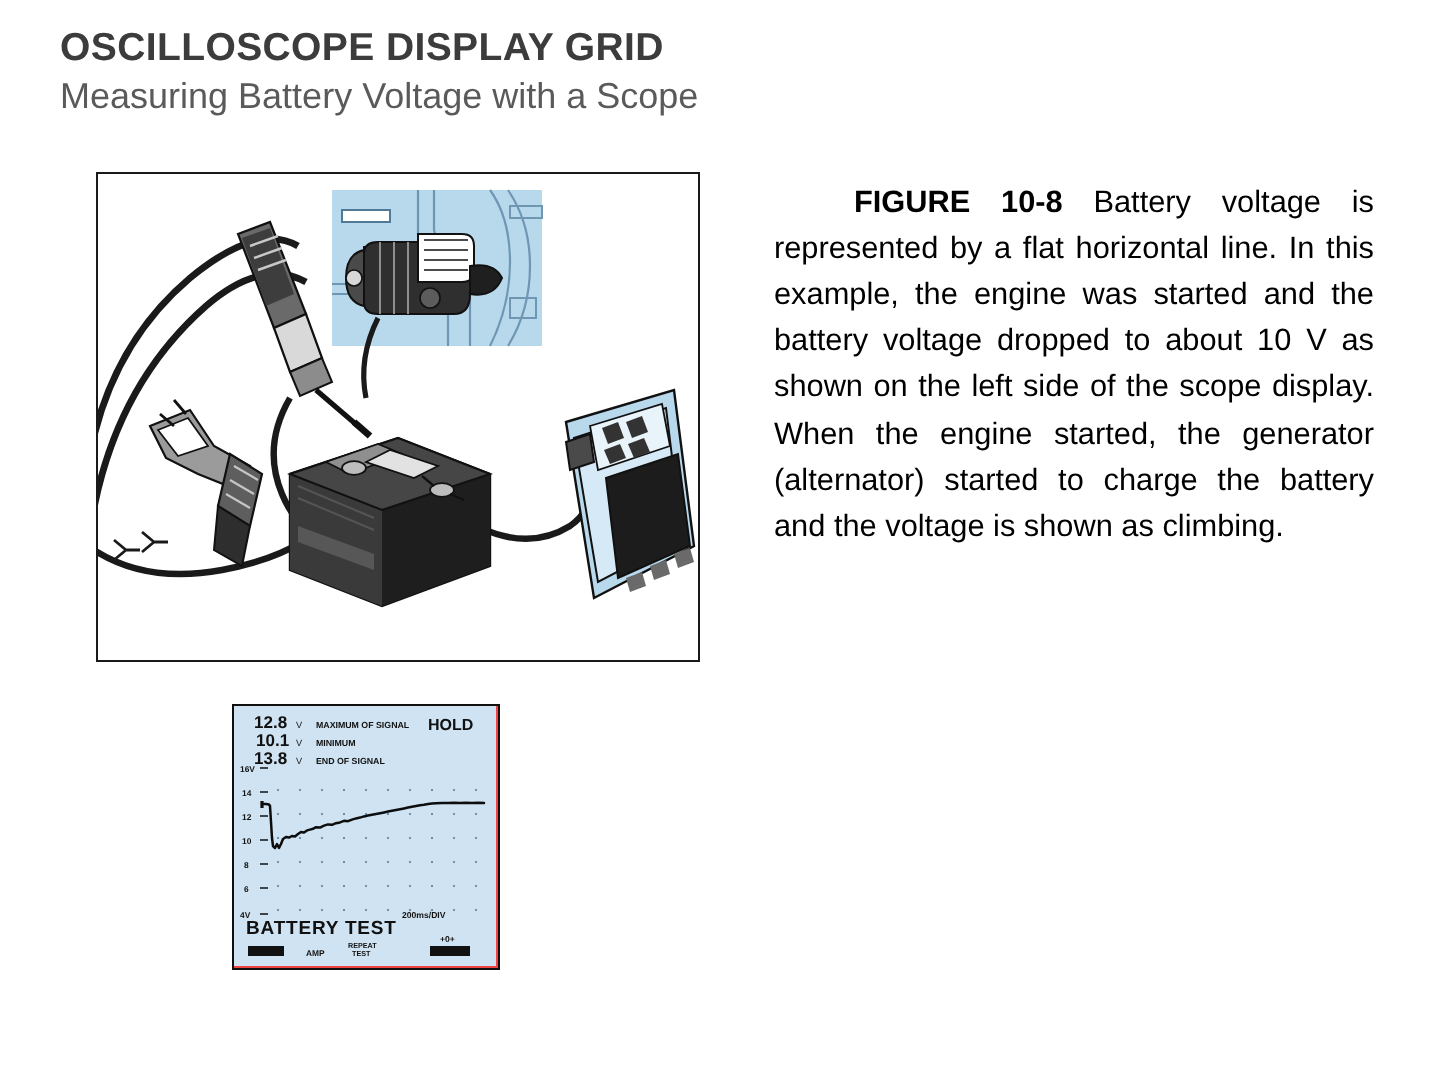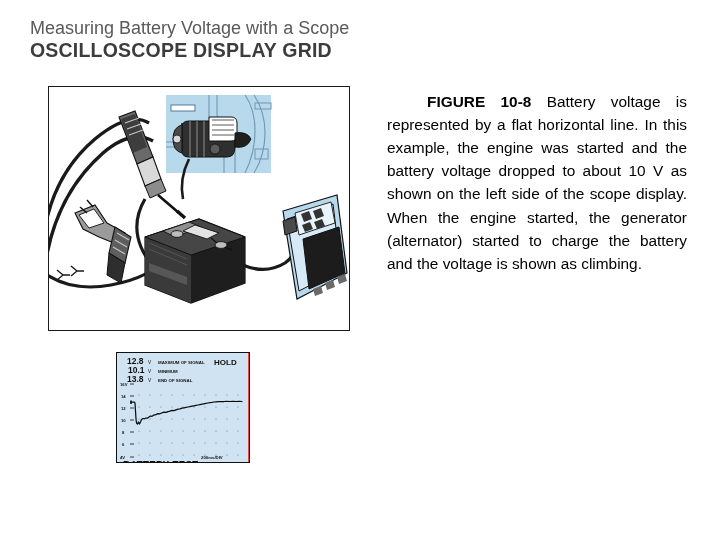--- a/index.html
+++ b/index.html
@@ -55,21 +55,21 @@
     overflow: hidden;
   }
   #figure-photo-frame svg { display: block; }
 
   
   #scope-display {
     position: absolute;
     left: 116px;
     top: 352px;
     width: 134px;
-    height: 111px;
+    height: 133px;
     border: 1.5px solid #101010;
     background: #ef4444;
     box-sizing: border-box;
     overflow: hidden;
   }
   #scope-display svg { display: block; }
 
   
   #figure-caption {
     position: absolute;
@@ -86,22 +86,22 @@
   #caption-figure-label {
     font-weight: bold;
     margin-left: 40px;
   }
   #caption-body { font-weight: normal; }
 </style>
 </head>
 <body>
 
 <div id="slide-header">
+  <div id="slide-title">OSCILLOSCOPE DISPLAY GRID</div>
   <div id="slide-subtitle">Measuring Battery Voltage with a Scope</div>
-  <div id="slide-title">OSCILLOSCOPE DISPLAY GRID</div>
 </div>
 
 <div id="figure-photo-frame">
   <svg width="300" height="243" viewBox="0 0 300 243">
 
     <g>
       <rect x="117" y="8" width="105" height="78" fill="#b8d8ec"></rect>
 
       <path d="M160 8 L160 30 Q162 45 175 52 L175 86" fill="none" stroke="#6f97b4" stroke-width="1.1"></path>
       <path d="M168 8 L168 28 Q172 46 186 54 L186 86" fill="none" stroke="#6f97b4" stroke-width="1.1"></path>

